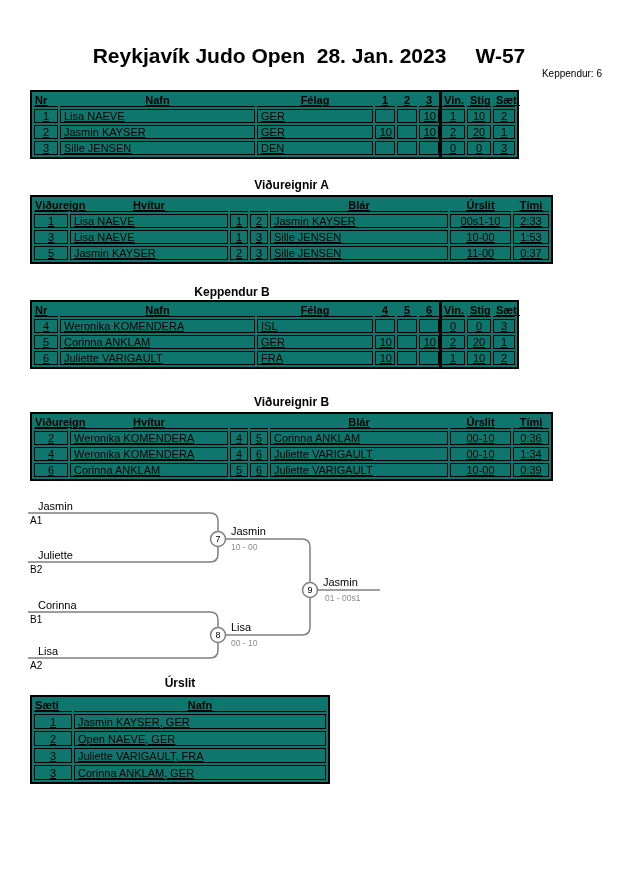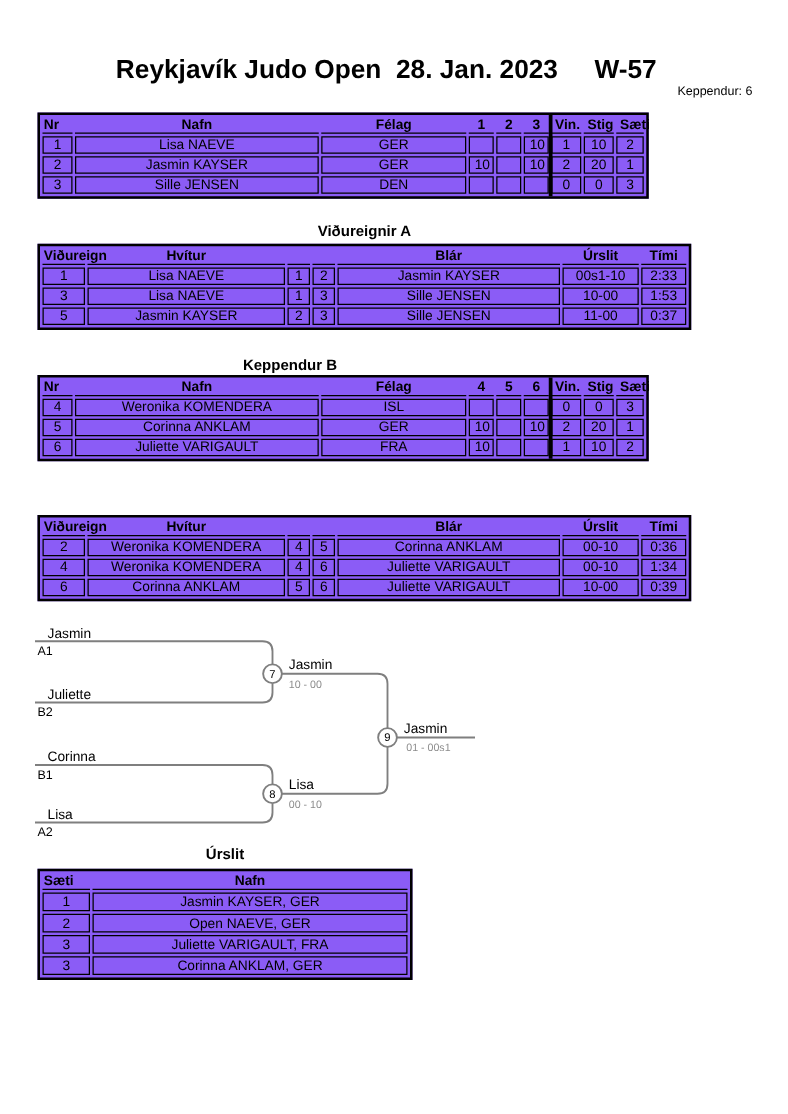--- a/index.html
+++ b/index.html
@@ -4,25 +4,25 @@
 <style>
   html,body{margin:0;padding:0;background:#fff;}
   body{font-family:"Liberation Sans","DejaVu Sans",sans-serif;color:#000;}
   .page{position:relative;width:630px;height:891px;background:#fff;overflow:hidden;}
   .title{position:absolute;top:44px;left:0;width:570px;text-align:center;
          font-size:21px;font-weight:bold;white-space:pre;margin-left:24px;}
   .subhead{position:absolute;font-size:12px;font-weight:bold;text-align:center;}
   .kcount{position:absolute;top:68px;left:470px;width:132px;text-align:right;font-size:10px;}
   .twrap{position:absolute;}
   table{border-collapse:separate;border-spacing:2px;border:2px solid #000;
-        table-layout:fixed;background:#8b5cf6;}
+        table-layout:fixed;background:#0f766e;text-decoration:underline;}
   th,td{box-sizing:border-box;font-size:11px;padding:0 3px;overflow:visible;white-space:nowrap;}
   th{font-weight:bold;border:none;border-bottom:1px solid #000;height:13px;}
   td{border:1px solid #000;height:14px;text-align:center;}
-  td.l{text-align:center;}
+  td.l{text-align:left;}
   th.al{text-align:left;padding-left:1px;}
   td.r{text-align:right;padding-right:2px;}
   .res-td{height:15px;}
   .vline{position:absolute;top:2px;bottom:2px;width:3px;background:#000;}
   svg text{font-family:"Liberation Sans","DejaVu Sans",sans-serif;}
   .bname{font-size:11px;fill:#000;}
   .bseed{font-size:10px;fill:#000;}
   .bscore{font-size:8.5px;fill:#8c8c8c;}
   .bnum{font-size:9px;fill:#000;}
 </style>
@@ -207,20 +207,21 @@
         <td class="r"></td>
         <td>1</td>
         <td>10</td>
         <td>2</td>
       </tr>
     </tbody>
       </table>
     <div class="vline" style="left:409px;"></div>
   </div>
 
+  <div class="subhead" style="left:30px;top:395px;width:523px;">Viðureignir B</div>
   <div class="twrap" style="left:30px;top:412px;">
     <table style="width:523px;">
       <colgroup>
           <col style="width:34px">
           <col style="width:158px">
           <col style="width:18px">
           <col style="width:18px">
           <col style="width:178px">
           <col style="width:61px">
           <col style="width:36px">

